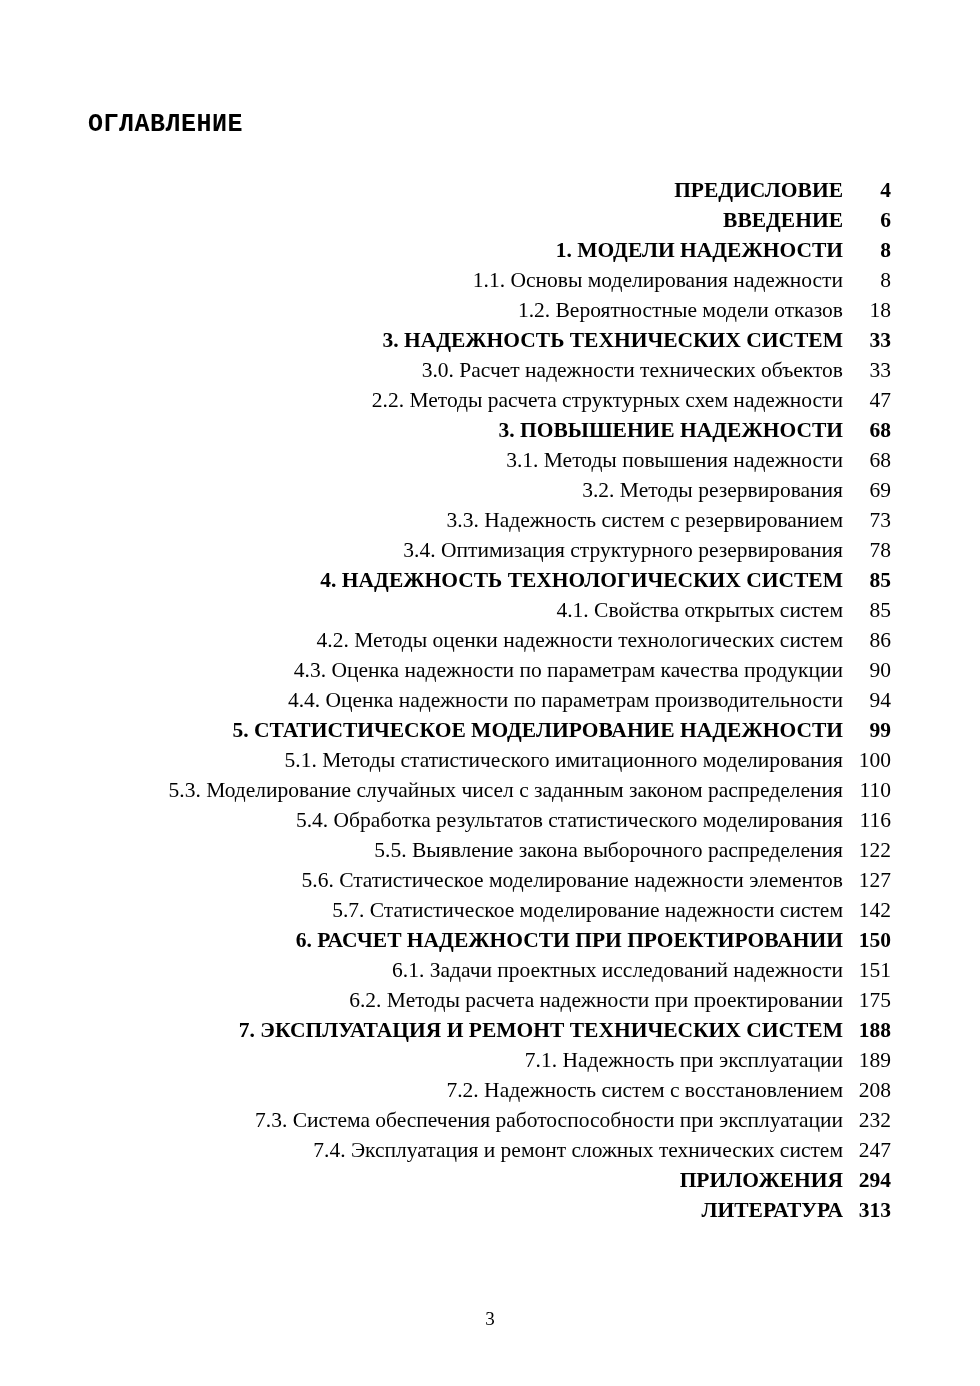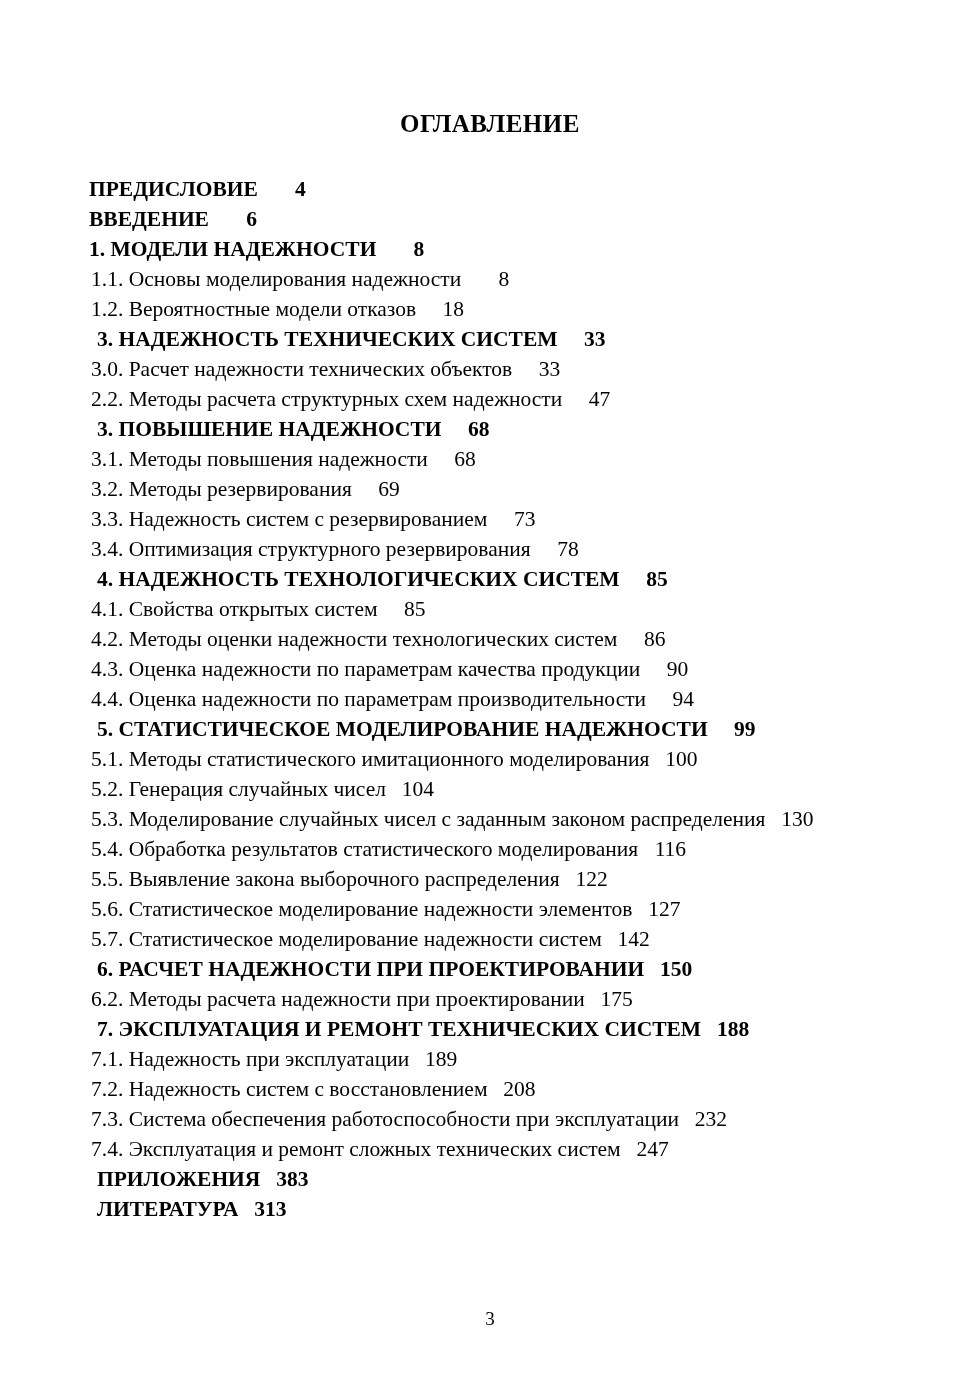--- a/index.html
+++ b/index.html
@@ -18,35 +18,35 @@
   .page {
     position: absolute;
     left: 0;
     top: 0;
     width: 980px;
     height: 1386px;
     box-sizing: border-box;
     padding: 110px 88px 40px 88px;
   }
   .doc-title {
-    text-align: center;
+    text-align: left;
     font-size: 25px;
     font-weight: bold;
     letter-spacing: 0.5px;
     margin: 0 0 36px 0;
-    font-family: Liberation Serif, serif;
+    font-family: Liberation Mono, monospace;
   }
   .toc {
     width: 802px;
     margin: 0 auto;
   }
   .toc-row {
     display: flex;
     align-items: baseline;
-    justify-content: flex-start;
+    justify-content: flex-end;
     font-size: 21.5px;
     line-height: 30px;
     white-space: nowrap;
   }
   .toc-row .label {
     flex: 0 1 auto;
     overflow: hidden;
     text-overflow: ellipsis;
   }
   .toc-row .page-num {
@@ -161,26 +161,22 @@
       </div>
       <div class="toc-row level-1 indent-head">
         <span class="label">5. СТАТИСТИЧЕСКОЕ МОДЕЛИРОВАНИЕ НАДЕЖНОСТИ</span>
         <span class="page-num">99</span>
       </div>
       <div class="toc-row level-2">
         <span class="label">5.1. Методы статистического имитационного моделирования</span>
         <span class="page-num">100</span>
       </div>
       <div class="toc-row level-2">
-        <span class="label">5.2. Генерация случайных чисел</span>
-        <span class="page-num">104</span>
-      </div>
-      <div class="toc-row level-2">
         <span class="label">5.3. Моделирование случайных чисел с заданным законом распределения</span>
-        <span class="page-num">130</span>
+        <span class="page-num">110</span>
       </div>
       <div class="toc-row level-2">
         <span class="label">5.4. Обработка результатов статистического моделирования</span>
         <span class="page-num">116</span>
       </div>
       <div class="toc-row level-2">
         <span class="label">5.5. Выявление закона выборочного распределения</span>
         <span class="page-num">122</span>
       </div>
       <div class="toc-row level-2">
@@ -189,20 +185,24 @@
       </div>
       <div class="toc-row level-2">
         <span class="label">5.7. Статистическое моделирование надежности систем</span>
         <span class="page-num">142</span>
       </div>
       <div class="toc-row level-1 indent-head">
         <span class="label">6. РАСЧЕТ НАДЕЖНОСТИ ПРИ ПРОЕКТИРОВАНИИ</span>
         <span class="page-num">150</span>
       </div>
       <div class="toc-row level-2">
+        <span class="label">6.1. Задачи проектных исследований надежности</span>
+        <span class="page-num">151</span>
+      </div>
+      <div class="toc-row level-2">
         <span class="label">6.2. Методы расчета надежности при проектировании</span>
         <span class="page-num">175</span>
       </div>
       <div class="toc-row level-1 indent-head">
         <span class="label">7. ЭКСПЛУАТАЦИЯ И РЕМОНТ ТЕХНИЧЕСКИХ СИСТЕМ</span>
         <span class="page-num">188</span>
       </div>
       <div class="toc-row level-2">
         <span class="label">7.1. Надежность при эксплуатации</span>
         <span class="page-num">189</span>
@@ -214,21 +214,21 @@
       <div class="toc-row level-2">
         <span class="label">7.3. Система обеспечения работоспособности при эксплуатации</span>
         <span class="page-num">232</span>
       </div>
       <div class="toc-row level-2">
         <span class="label">7.4. Эксплуатация и ремонт сложных технических систем</span>
         <span class="page-num">247</span>
       </div>
       <div class="toc-row level-1 indent-head">
         <span class="label">ПРИЛОЖЕНИЯ</span>
-        <span class="page-num">383</span>
+        <span class="page-num">294</span>
       </div>
       <div class="toc-row level-1 indent-head">
         <span class="label">ЛИТЕРАТУРА</span>
         <span class="page-num">313</span>
       </div>
     </div>
 
   <div class="footer-page">3</div>
 </div>
 

